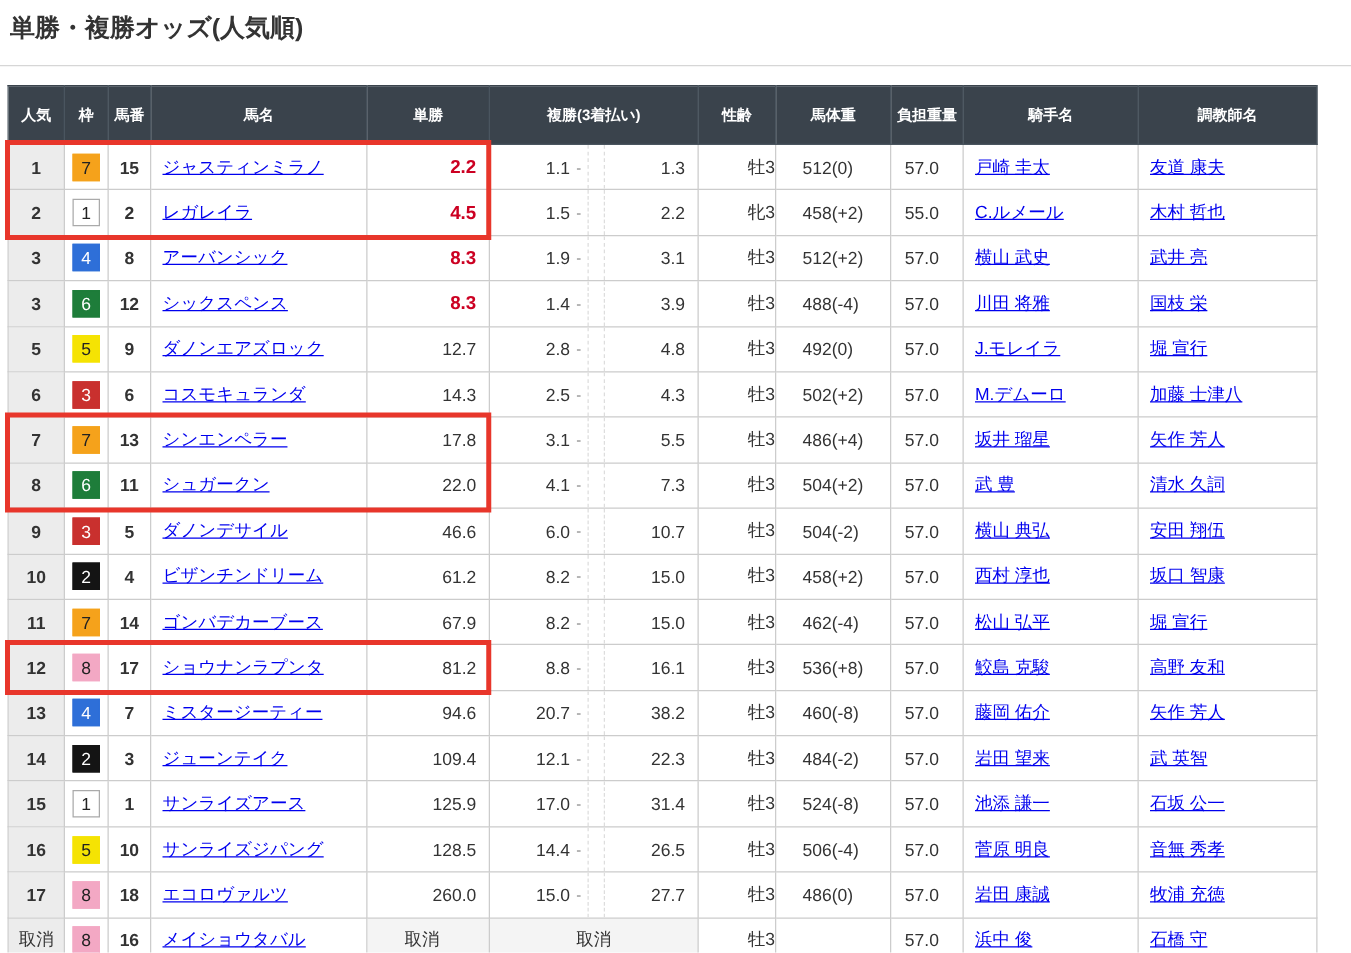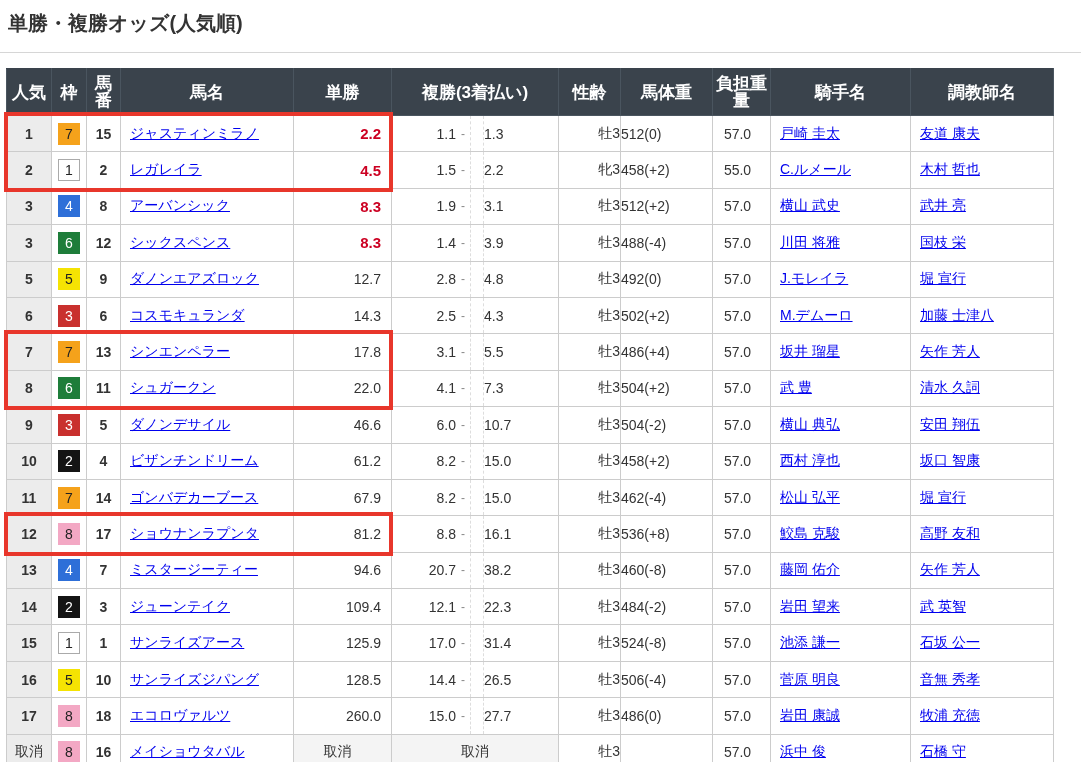--- a/index.html
+++ b/index.html
@@ -1,40 +1,40 @@
 <!DOCTYPE html>
 <html><head>
 <meta charset="utf-8">
 <style>
   html,body{margin:0;padding:0;background:#fff;width:1081px;height:762px;overflow:hidden;
     font-family:"Liberation Sans","DejaVu Sans",sans-serif;color:#333;}
   .page-title{margin:0;padding:13px 0 0 8px;font-size:20px;font-weight:bold;color:#333;line-height:20px;}
   .rule{border:none;border-top:1px solid #d6d6d6;margin:19px 0 0 0;}
   .table-wrap{position:relative;margin:15px 0 0 6px;width:1047px;}
   table{border-collapse:collapse;table-layout:fixed;width:1047px;font-size:14px;}
-  th{background:#3a434c;color:#fff;font-size:17px;font-weight:bold;height:46px;
+  th{background:#3a434c;color:#fff;font-size:12px;font-weight:bold;height:46px;
      border:1px solid #4a555f;border-top-color:#3a434c;padding:0 2px;text-align:center;line-height:17px;}
   td{border:1px solid #ccc;height:35.4px;padding:0;vertical-align:middle;overflow:hidden;white-space:nowrap;}
   td.rank{background:#ececec;text-align:center;font-weight:bold;}
   tr.cancelled td.rank{font-weight:normal;}
   td.framecell{text-align:center;}
   .waku{display:inline-flex;width:22px;height:22px;align-items:center;justify-content:center;
         font-size:14px;line-height:1;box-sizing:border-box;}
   td.numcell{text-align:center;font-weight:bold;}
   td.namecell{padding-left:9px;font-family:Liberation Serif, serif;}
   a{color:#0000ee;text-decoration:underline;cursor:pointer;}
   td.wincell{text-align:right;padding-right:10px;}
   td.wincell.hot{color:#cc0022;font-weight:bold;font-size:15px;}
   td.placecell .pwrap{display:flex;align-items:stretch;height:35.4px;}
   .pmin{flex:1 1 auto;text-align:right;align-self:center;}
   .pdash{width:14px;text-align:center;color:#888;align-self:center;font-size:12px;}
   .psep{width:12px;border-left:1px dashed #ddd;border-right:1px dashed #ddd;}
-  .pmax{flex:0 0 64px;text-align:left;padding-right:10px;align-self:center;}
+  .pmax{flex:0 0 64px;text-align:right;padding-right:10px;align-self:center;}
   td.sexcell{text-align:right;}
-  td.weightcell{padding-left:0;}
+  td.weightcell{padding-left:21px;}
   td.impostcell{text-align:center;padding-right:8px;}
   td.jockeycell,td.trainercell{padding-left:9px;}
   td.cancelcell{text-align:center;background:#f4f4f4;}
   .hl{position:absolute;border:4px solid #e8362b;box-sizing:border-box;left:-2px;width:389px;pointer-events:none;}
 </style>
 </head>
 <body>
 
 <h1 class="page-title">単勝・複勝オッズ(人気順)</h1>
 <hr class="rule">

